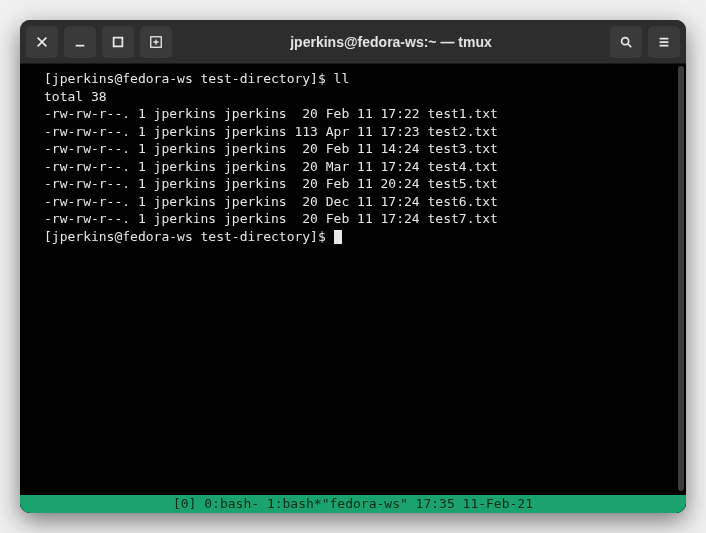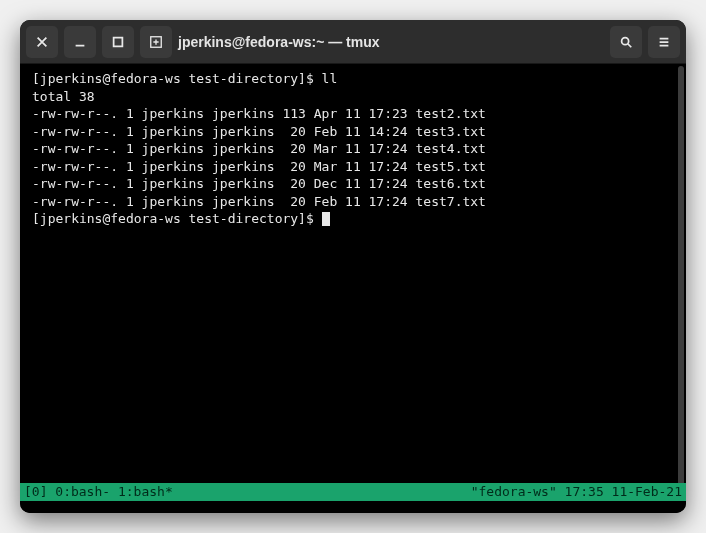--- a/index.html
+++ b/index.html
@@ -47,29 +47,29 @@
       cursor: pointer;
       font-size: 14px;
     }
     .titlebar-btn svg {
       width: 14px;
       height: 14px;
       fill: #e8e8e8;
     }
     .titlebar-title {
       flex: 1;
-      text-align: left;
+      text-align: center;
       color: #e4e4e4;
       font-size: 14px;
       font-weight: 600;
     }
     .terminal {
       flex: 1;
       background: #000;
-      padding: 6px 12px;
+      padding: 6px 24px;
       font-family: "DejaVu Sans Mono","Liberation Mono","Courier New",monospace;
       font-size: 13px;
       line-height: 1.35;
       color: #e8e8e8;
       position: relative;
       overflow: hidden;
     }
     .line {
       white-space: pre;
     }
@@ -77,29 +77,29 @@
       display: inline-block;
       width: 8px;
       height: 14px;
       background: #e8e8e8;
       vertical-align: text-bottom;
     }
     .tmux-bar {
       position: absolute;
       left: 0;
       right: 0;
-      bottom: 12px;
+      bottom: 0;
       height: 18px;
       background: #1aa36c;
       color: #002b1a;
       font-family: "DejaVu Sans Mono","Liberation Mono","Courier New",monospace;
       font-size: 13px;
       line-height: 18px;
       display: flex;
-      justify-content: space-between;
+      justify-content: center;
       padding: 0 4px;
       white-space: pre;
     }
     .scrollbar {
       position: absolute;
       right: 2px;
       top: 2px;
       bottom: 22px;
       width: 6px;
       background: #3c3c3c;
@@ -142,24 +142,25 @@
     <button class="titlebar-btn">
       <svg viewBox="0 0 16 16">
           <path d="M3 4 L13 4 M3 8 L13 8 M3 12 L13 12" stroke="#e8e8e8" stroke-width="2"></path>
         </svg>
     </button>
   </div>
 
   <div class="terminal">
     <div class="line"><span>[jperkins@fedora-ws test-directory]$ </span><span>ll</span></div>
     <div class="line">total 38</div>
+    <div class="line">-rw-rw-r--. 1 jperkins jperkins  20 Feb 11 17:22 test1.txt</div>
     <div class="line">-rw-rw-r--. 1 jperkins jperkins 113 Apr 11 17:23 test2.txt</div>
     <div class="line">-rw-rw-r--. 1 jperkins jperkins  20 Feb 11 14:24 test3.txt</div>
     <div class="line">-rw-rw-r--. 1 jperkins jperkins  20 Mar 11 17:24 test4.txt</div>
-    <div class="line">-rw-rw-r--. 1 jperkins jperkins  20 Mar 11 17:24 test5.txt</div>
+    <div class="line">-rw-rw-r--. 1 jperkins jperkins  20 Feb 11 20:24 test5.txt</div>
     <div class="line">-rw-rw-r--. 1 jperkins jperkins  20 Dec 11 17:24 test6.txt</div>
     <div class="line">-rw-rw-r--. 1 jperkins jperkins  20 Feb 11 17:24 test7.txt</div>
     <div class="line"><span>[jperkins@fedora-ws test-directory]$ </span><span class="cursor"></span></div>
 
     <div class="scrollbar"></div>
 
     <div class="tmux-bar">
       <span>[0] 0:bash- 1:bash*</span>
       <span>"fedora-ws" 17:35 11-Feb-21</span>
     </div>

